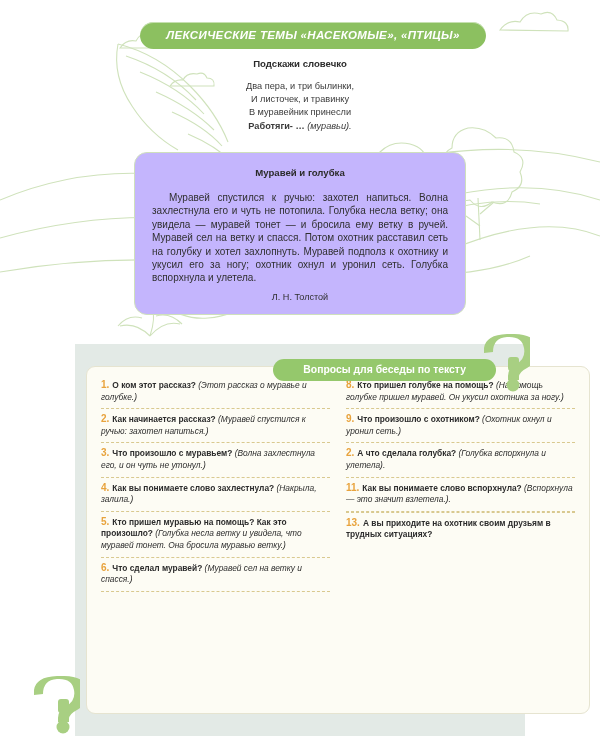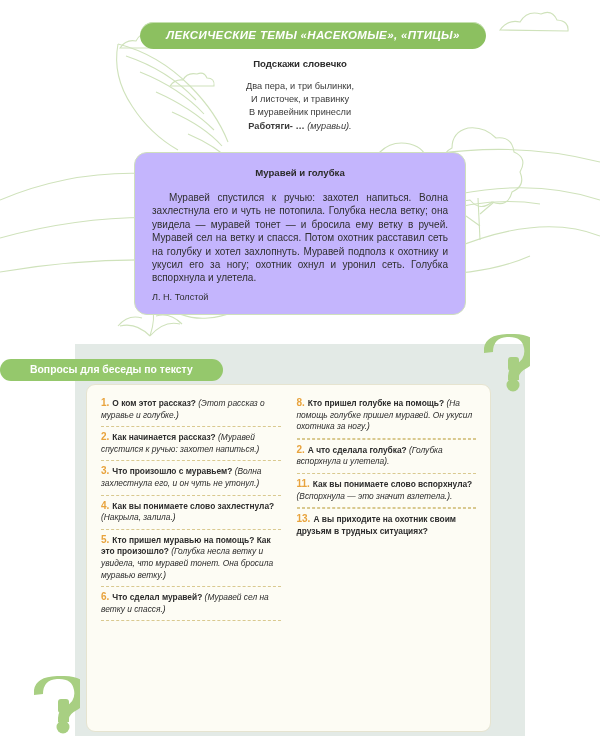--- a/index.html
+++ b/index.html
@@ -98,21 +98,21 @@
   .story-body {
     font-size: 10px;
     color: #2f2f2f;
     line-height: 13.4px;
     text-align: justify;
     text-indent: 17px;
     hyphens: auto;
   }
   .story-author {
     margin-top: 7px;
-    text-align: left;
+    text-align: center;
     font-size: 9.1px;
     color: #2f2f2f;
   }
 
   
   .lower {
     position: absolute;
     left: 0; top: 344px;
     width: 600px;
     height: 406px;
@@ -124,38 +124,39 @@
     width: 450px;
     height: 392px;
     background: #e3eae6;
   }
 
   .q-banner-wrap {
     position: absolute;
     left: 0; top: 15px;
     width: 496px;
     display: flex;
-    justify-content: flex-start;
+    justify-content: flex-end;
     z-index: 8;
+    padding-left: 45px;
   }
   .q-banner {
     background: #95c86c;
     border-radius: 12px;
     padding: 5px 30px 6px;
     color: #ffffff;
     font-size: 10.4px;
     font-weight: bold;
     white-space: nowrap;
   }
 
   
   .q-panel {
     position: absolute;
-    left: 86px; top: 40px;
-    width: 405px;
+    left: 86px; top: 22px;
+    width: 504px;
     height: 348px;
     background: #fdfcf4;
     border: 1px solid #e6e4d0;
     border-radius: 9px;
     display: flex;
     padding: 8px 6px 6px;
     z-index: 6;
   }
   .q-col {
     width: 50%;
@@ -293,20 +294,23 @@
           <div class="q-item">
             <div class="q-text"><span class="q-num">6.</span><span class="q-q">Что сделал муравей?</span><span class="q-a"> (Муравей сел на ветку и спасся.)</span></div>
           </div>
           <div class="q-sep"></div>
         </div>
       <div class="q-col" id="q-col-right">
           <div class="q-item">
             <div class="q-text"><span class="q-num">8.</span><span class="q-q">Кто пришел голубке на помощь?</span><span class="q-a"> (На помощь голубке пришел муравей. Он укусил охотника за ногу.)</span></div>
           </div>
           <div class="q-sep"></div>
+          <div class="q-item">
+            <div class="q-text"><span class="q-num">9.</span><span class="q-q">Что произошло с охотником?</span><span class="q-a"> (Охотник охнул и уронил сеть.)</span></div>
+          </div>
           <div class="q-sep"></div>
           <div class="q-item">
             <div class="q-text"><span class="q-num">2.</span><span class="q-q">А что сделала голубка?</span><span class="q-a"> (Голубка вспорхнула и улетела).</span></div>
           </div>
           <div class="q-sep"></div>
           <div class="q-item">
             <div class="q-text"><span class="q-num">11.</span><span class="q-q">Как вы понимаете слово вспорхнула?</span><span class="q-a"> (Вспорхнула — это значит взлетела.).</span></div>
           </div>
           <div class="q-sep"></div>
           <div class="q-sep"></div>

